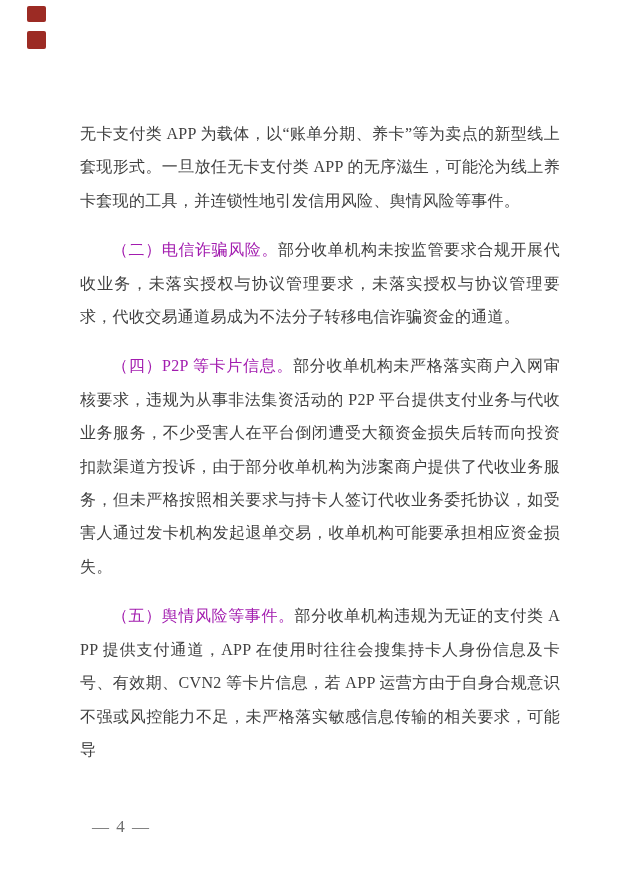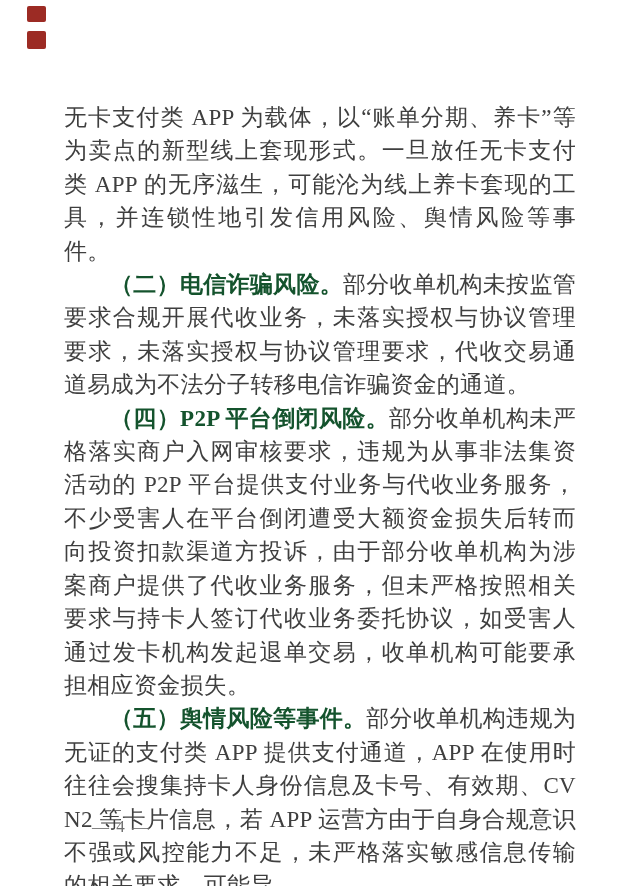--- a/index.html
+++ b/index.html
@@ -23,33 +23,33 @@
   #red-mark-1 { left: 27px; top: 6px; }
   #red-mark-2 { left: 27px; top: 31px; height: 18px; }
 
   .content {
     position: absolute;
     left: 64px;
     top: 101px;
     width: 512px;
   }
   .content p {
-    margin: 0;
+    margin: 16px;
     padding: 0;
-    font-size: 23px;
+    font-size: 16px;
     line-height: 33.4px;
     text-align: justify;
     color: #3f3f3f;
     letter-spacing: 0.3px;
     word-break: break-all;
   }
   .content p.indent { text-indent: 2em; }
   .content b {
-    font-weight: bold;
-    color: #14532d;
+    font-weight: normal;
+    color: #a21caf;
   }
   .page-number {
     position: absolute;
     left: 92px;
     top: 817px;
     font-size: 17px;
     color: #6e6e6e;
     letter-spacing: 1.5px;
   }
 </style>
@@ -64,21 +64,21 @@
   <p>
     <b></b><span>无卡支付类 APP 为载体，以“账单分期、养卡”等为卖点的新型线上套现形式。一旦放任无卡支付类 APP 的无序滋生，可能沦为线上养卡套现的工具，并连锁性地引发信用风险、舆情风险等事件。</span>
   </p>
 
   <p class="indent">
     <b>（二）电信诈骗风险。</b><span>部分收单机构未按监管要求合规开展代收业务，未落实授权与协议管理要求，未落实授权与协议管理要求，代收交易通道易成为不法分子转移电信诈骗资金的通道。</span>
   </p>
 
 
   <p class="indent">
-    <b>（四）P2P 平台倒闭风险。</b><span>部分收单机构未严格落实商户入网审核要求，违规为从事非法集资活动的 P2P 平台提供支付业务与代收业务服务，不少受害人在平台倒闭遭受大额资金损失后转而向投资扣款渠道方投诉，由于部分收单机构为涉案商户提供了代收业务服务，但未严格按照相关要求与持卡人签订代收业务委托协议，如受害人通过发卡机构发起退单交易，收单机构可能要承担相应资金损失。</span>
+    <b>（四）P2P 等卡片信息。</b><span>部分收单机构未严格落实商户入网审核要求，违规为从事非法集资活动的 P2P 平台提供支付业务与代收业务服务，不少受害人在平台倒闭遭受大额资金损失后转而向投资扣款渠道方投诉，由于部分收单机构为涉案商户提供了代收业务服务，但未严格按照相关要求与持卡人签订代收业务委托协议，如受害人通过发卡机构发起退单交易，收单机构可能要承担相应资金损失。</span>
   </p>
 
   <p class="indent">
     <b>（五）舆情风险等事件。</b><span>部分收单机构违规为无证的支付类 APP 提供支付通道，APP 在使用时往往会搜集持卡人身份信息及卡号、有效期、CVN2 等卡片信息，若 APP 运营方由于自身合规意识不强或风控能力不足，未严格落实敏感信息传输的相关要求，可能导</span>
   </p>
 
 </div>
 
 <div class="page-number">— 4 —</div>
 

